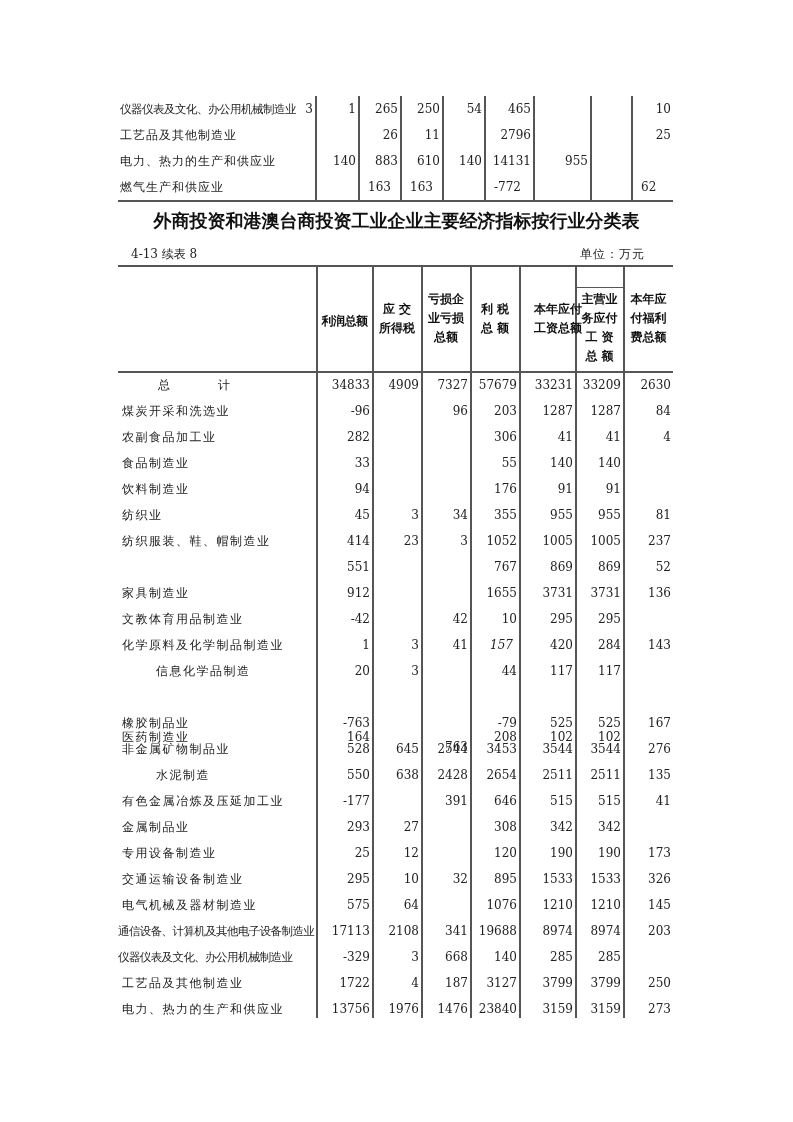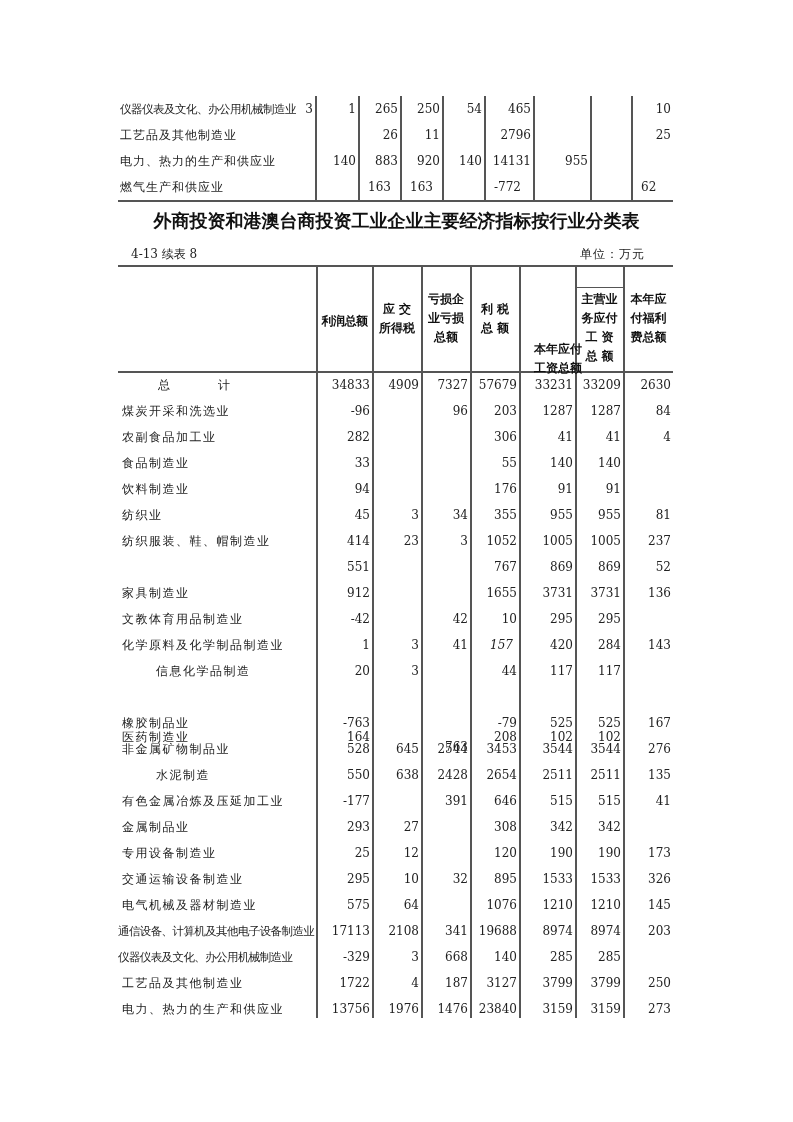--- a/index.html
+++ b/index.html
@@ -58,21 +58,21 @@
       <span class="top-label">工艺品及其他制造业</span>
       <span class="top-cell" style="right: 275px;">26</span>
       <span class="top-cell" style="right: 233px;">11</span>
       <span class="top-cell" style="right: 142px;">2796</span>
       <span class="top-cell" style="right: 2px;">25</span>
     </div>
     <div class="top-row" style="top: 52px;">
       <span class="top-label">电力、热力的生产和供应业</span>
       <span class="top-cell" style="right: 317px;">140</span>
       <span class="top-cell" style="right: 275px;">883</span>
-      <span class="top-cell" style="right: 233px;">920</span>
+      <span class="top-cell" style="right: 233px;">610</span>
       <span class="top-cell" style="right: 191px;">140</span>
       <span class="top-cell" style="right: 142px;">14131</span>
       <span class="top-cell" style="right: 85px;">955</span>
     </div>
     <div class="top-row" style="top: 78px;">
       <span class="top-label">燃气生产和供应业</span>
       <span class="top-cell" style="left: 250px;">163</span>
       <span class="top-cell" style="left: 292px;">163</span>
       <span class="top-cell" style="left: 376px;">-772</span>
       <span class="top-cell" style="left: 523px;">62</span>
@@ -95,21 +95,21 @@
     <div class="vline abs" style="left: 623px; top: 265px; height: 753px;"></div>
     <div class="abs" style="left: 575px; top: 287px; width: 48px; height: 84px; border-top: 1.5px solid rgb(85, 85, 85);"></div>
     <div class="hdr" style="left: 317px; width: 55px; top: 312px; letter-spacing: -0.5px;">利润总额</div>
     <div class="hdr" style="left: 373px; width: 48px; top: 300px;">应 交
 所得税</div>
     <div class="hdr" style="left: 422px; width: 48px; top: 290px;">亏损企
 业亏损
 总额</div>
     <div class="hdr" style="left: 471px; width: 48px; top: 300px;">利 税
 总 额</div>
-    <div class="hdr" style="left: 520px; width: 76px; top: 300px; margin-top: 40px;">本年应付
+    <div class="hdr" style="left: 520px; width: 76px; top: 300px;">本年应付
 工资总额</div>
     <div class="hdr" style="left: 576px; width: 47px; top: 290px;">主营业
 务应付
 工 资
 总 额</div>
     <div class="hdr" style="left: 624px; width: 49px; top: 290px;">本年应
 付福利
 费总额</div>
     <div class="row" style="top: 372px;">
       <span class="row-label center">总　　　　计</span>

